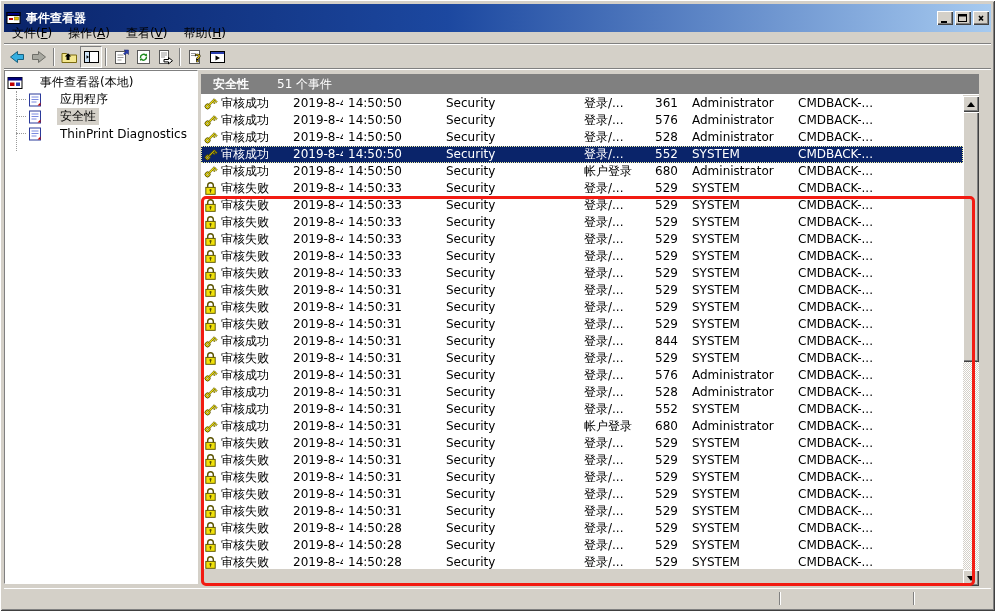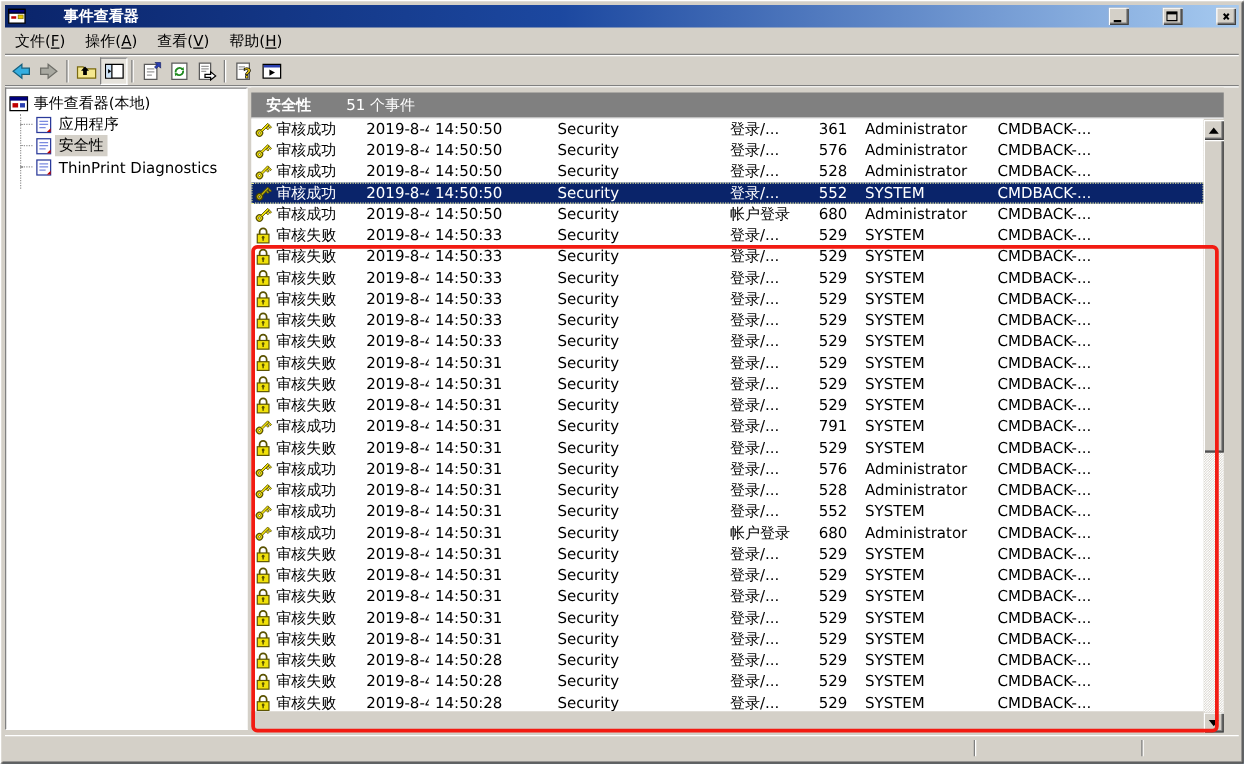--- a/index.html
+++ b/index.html
@@ -1,40 +1,40 @@
 <!DOCTYPE html>
 <html><head>
 <meta charset="utf-8">
 <style>
   html,body{margin:0;padding:0;background:#3a6ea5;}
   *{box-sizing:border-box;font-family:"DejaVu Sans",sans-serif;}
   .window{position:relative;width:995px;height:611px;background:#d4d0c8;overflow:hidden;
     box-shadow:inset 1px 1px 0 #fff,inset -1px -1px 0 #404040,inset 2px 2px 0 #d4d0c8,inset -2px -2px 0 #808080;}
   
-  .titlebar{position:absolute;left:4px;top:4px;right:4px;height:18px;
-    background:linear-gradient(to right,#0a246a,#1c48a0 45%,#a6caf0);display:flex;align-items:center;padding:0 2px;gap:25px;}
+  .titlebar{position:absolute;left:4px;top:4px;right:4px;height:28px;
+    background:linear-gradient(to right,#0a246a,#1c48a0 45%,#a6caf0);display:flex;align-items:center;padding:0 2px;}
   .titlebar .ttl{color:#fff;font-weight:bold;font-size:12px;margin-left:4px;flex:1;white-space:nowrap;}
   .winbtn{width:16px;height:14px;background:#d4d0c8;margin-left:2px;display:flex;align-items:center;justify-content:center;
     box-shadow:inset 1px 1px 0 #fff,inset -1px -1px 0 #404040,inset -2px -2px 0 #808080;}
   .winbtn svg{display:block;}
   
   .menubar{position:absolute;left:4px;top:24px;right:4px;height:19px;display:flex;align-items:center;font-size:12px;}
   .menu-item{padding:1px 8px;cursor:default;white-space:nowrap;}
   .menu-item u{text-decoration:underline;}
   .hdiv{position:absolute;left:4px;right:4px;height:2px;border-top:1px solid #808080;border-bottom:1px solid #fff;}
   
   .toolbar{position:absolute;left:4px;top:45px;right:4px;height:23px;display:flex;align-items:center;padding-left:2px;}
   .tbtn{width:22px;height:22px;display:flex;align-items:center;justify-content:center;background:transparent;border:1px solid transparent;}
   .tbtn.pressed{border:1px solid;border-color:#808080 #fff #fff #808080;background:#e6e3dc;}
   .tsep{width:2px;height:18px;margin:0 3px;border-left:1px solid #808080;border-right:1px solid #fff;}
   
   .tree{position:absolute;left:4px;top:70px;width:194px;height:514px;background:#fff;font-size:12px;
     border:1px solid;border-color:#808080 #fff #fff #808080;padding:3px 0 0 2px;overflow:hidden;}
   .tree-root{display:flex;align-items:center;height:17px;white-space:nowrap;}
-  .tree-root .lbl,.tree-item .lbl{padding:0 3px;margin-left:1px;}
+  .tree-root .lbl,.tree-item .lbl{padding:0 3px;margin-left:14px;}
   .tree-kids{position:relative;}
   .tree-vline{position:absolute;left:9px;top:0;width:1px;height:60px;border-left:1px dotted #9a9a9a;}
   .tree-item{display:flex;align-items:center;height:17px;white-space:nowrap;position:relative;padding-left:20px;}
   .tree-item::before{content:"";position:absolute;left:9px;top:8px;width:10px;border-top:1px dotted #9a9a9a;}
   .tree-item.selected .lbl{background:#d4d0c8;}
   .tree svg{flex:0 0 auto;}
   
   .panel{position:absolute;left:201px;top:70px;width:778px;height:516px;background:#d4d0c8;padding-top:4px;}
   .infobar{height:21px;background:#808080;color:#fff;display:flex;align-items:center;font-size:12px;padding-left:12px;
     border-bottom:1px solid #fff;}
@@ -533,21 +533,21 @@
             <rect x="13" y="8.9" width="1.4" height="2.8" fill="#f0e10a" stroke="#5a5200" stroke-width="0.7"></rect>
           </g>
         </svg>
 
         <span class="tl">审核成功</span>
       </div>
       <div class="c date" style="width: 55px;">2019-8-4</div>
       <div class="c time" style="width: 98px;">14:50:31</div>
       <div class="c source" style="width: 138px;">Security</div>
       <div class="c category" style="width: 71px;">登录/...</div>
-      <div class="c event" style="width: 37px;">791</div>
+      <div class="c event" style="width: 37px;">844</div>
       <div class="c user" style="width: 106px;">SYSTEM</div>
       <div class="c computer" style="width: 83px;">CMDBACK-...</div>
     </div>
 
     <div class="lrow">
       <div class="c type" style="width: 87px;">
 
         <svg class="ic-lock" width="15" height="15" viewBox="0 0 16 16">
           <path d="M5 7 V4.8 a3 3 0 0 1 6 0 V7" fill="none" stroke="#5a5200" stroke-width="1.5"></path>
           <rect x="3" y="6.8" width="10" height="7.4" fill="#f0e10a" stroke="#5a5200"></rect>

